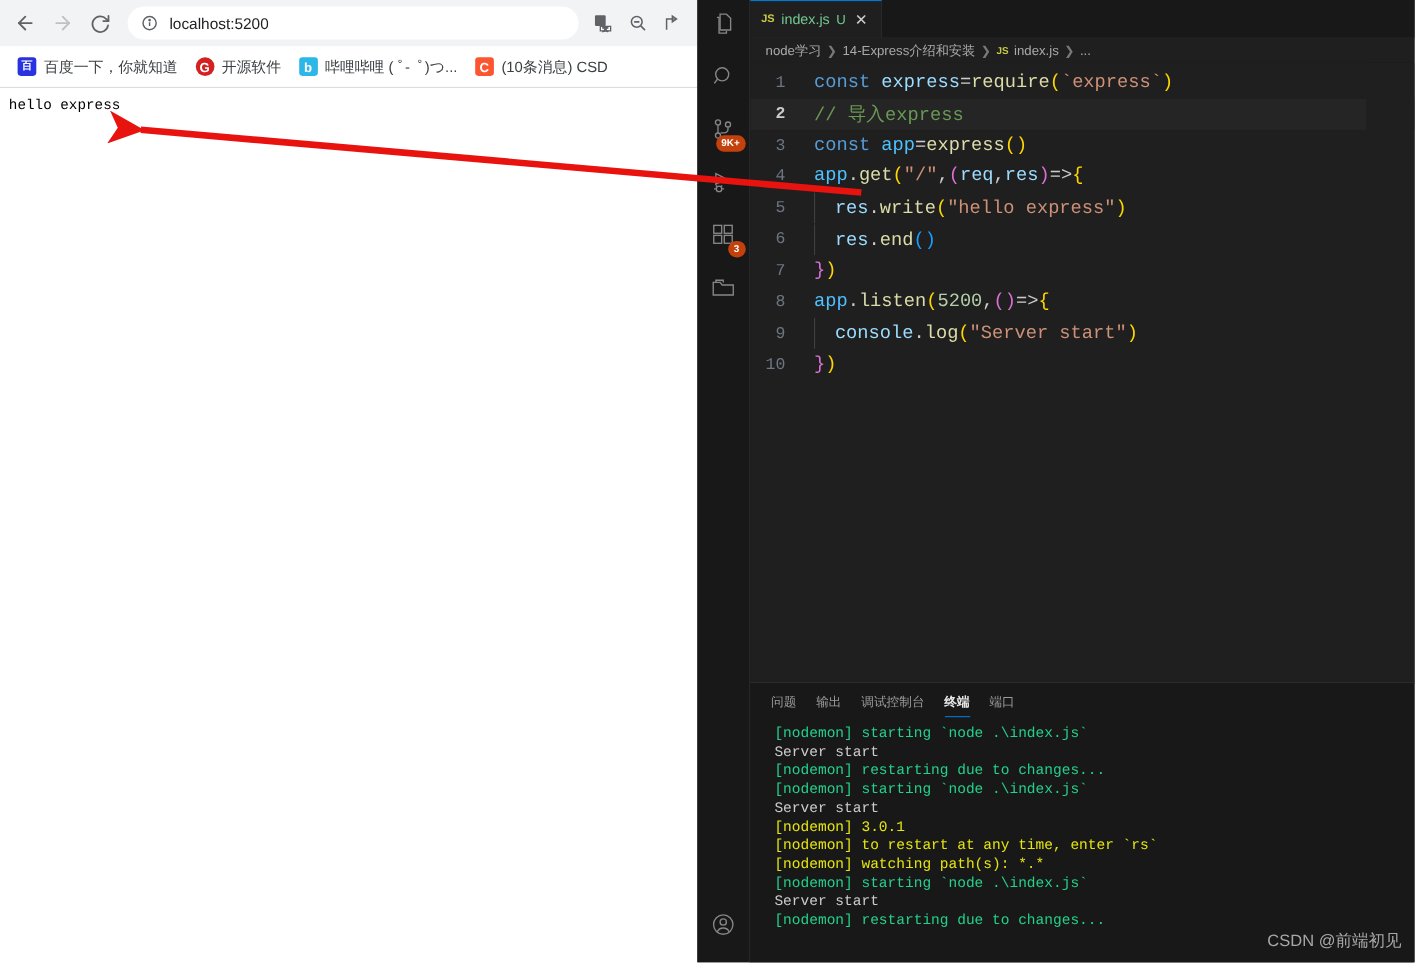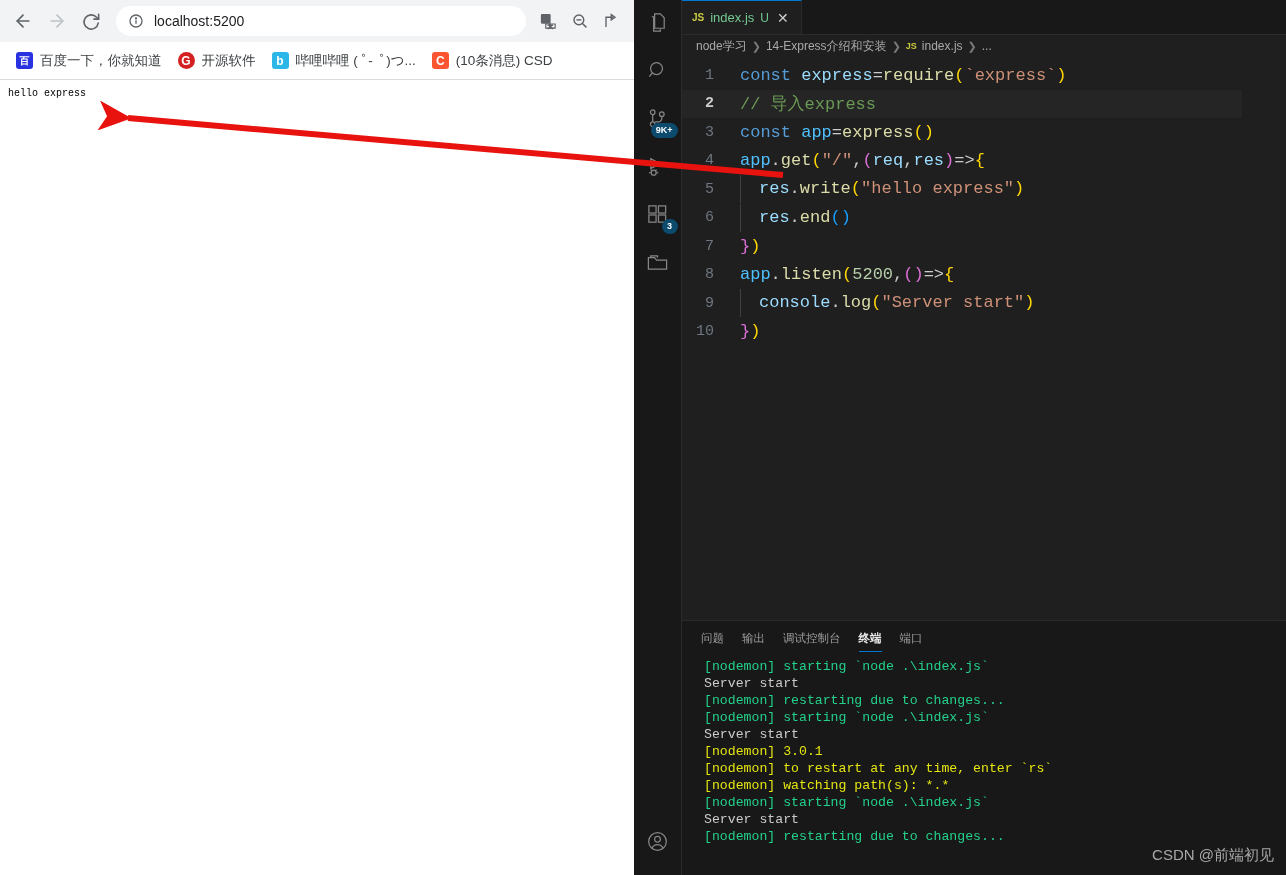--- a/index.html
+++ b/index.html
@@ -86,21 +86,21 @@
   }
 
   .page-viewport {
     position: relative;
     height: calc(875px - 42px - 38px);
     background: #ffffff;
     padding: 8px 8px;
   }
   .page-text {
     font-family: "Liberation Mono", monospace;
-    font-size: 10px;
+    font-size: 13px;
     color: #000000;
     white-space: pre;
   }
 
   
   .vscode {
     position: absolute; left: 634px; top: 0;
     width: 652px; height: 875px;
     background: #1f1f1f;
     display: flex;
@@ -117,21 +117,21 @@
   }
   .ab-item {
     position: relative;
     width: 48px; height: 48px;
     display:flex; align-items:center; justify-content:center;
     color: #868686;
   }
   .ab-badge {
     position: absolute;
     bottom: 6px; right: 4px;
-    background: #0c4a6e;
+    background: #c2410c;
     color: #ffffff;
     border-radius: 10px;
     font-size: 9px;
     font-weight: bold;
     line-height: 1;
     padding: 3px 5px;
     min-width: 16px;
     text-align:center;
     font-family: "Liberation Sans", sans-serif;
   }

